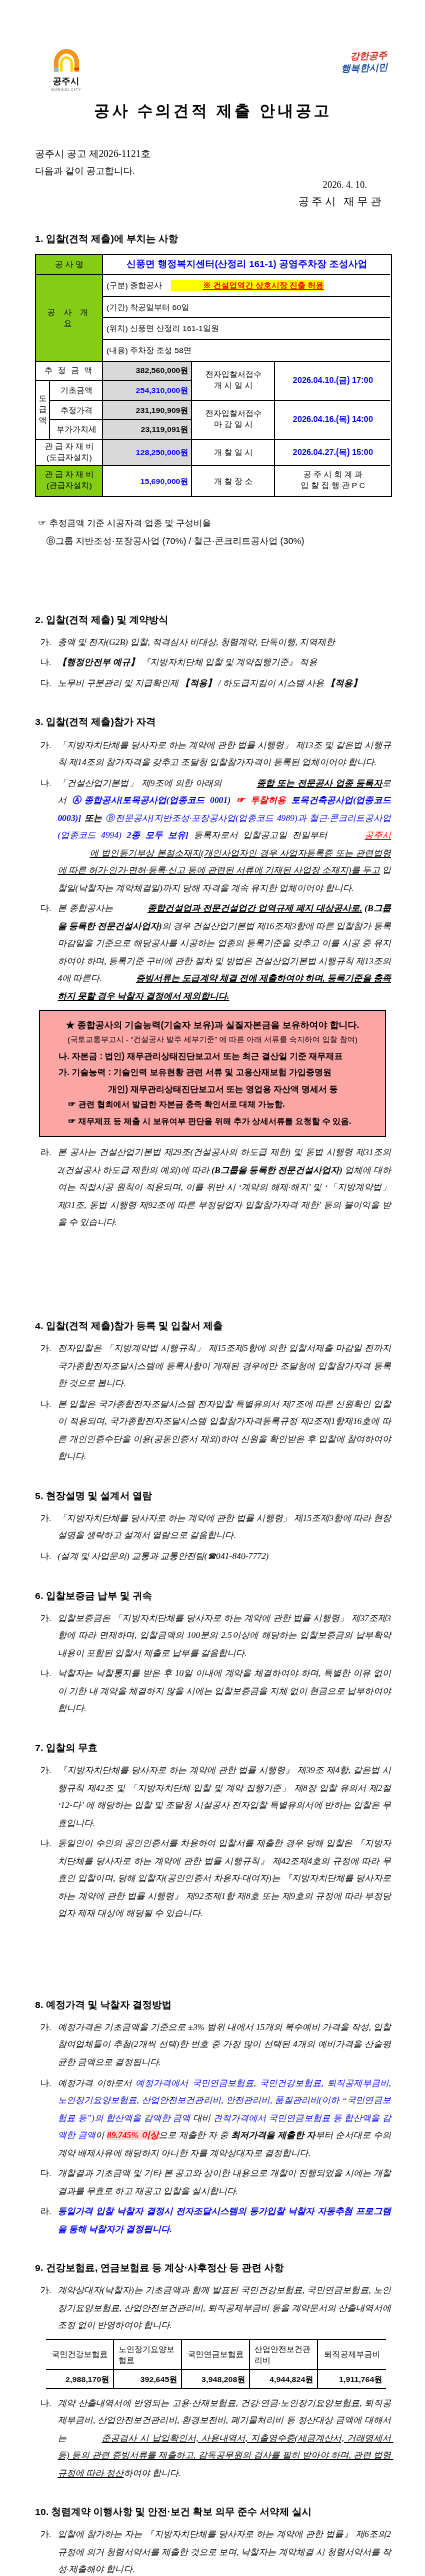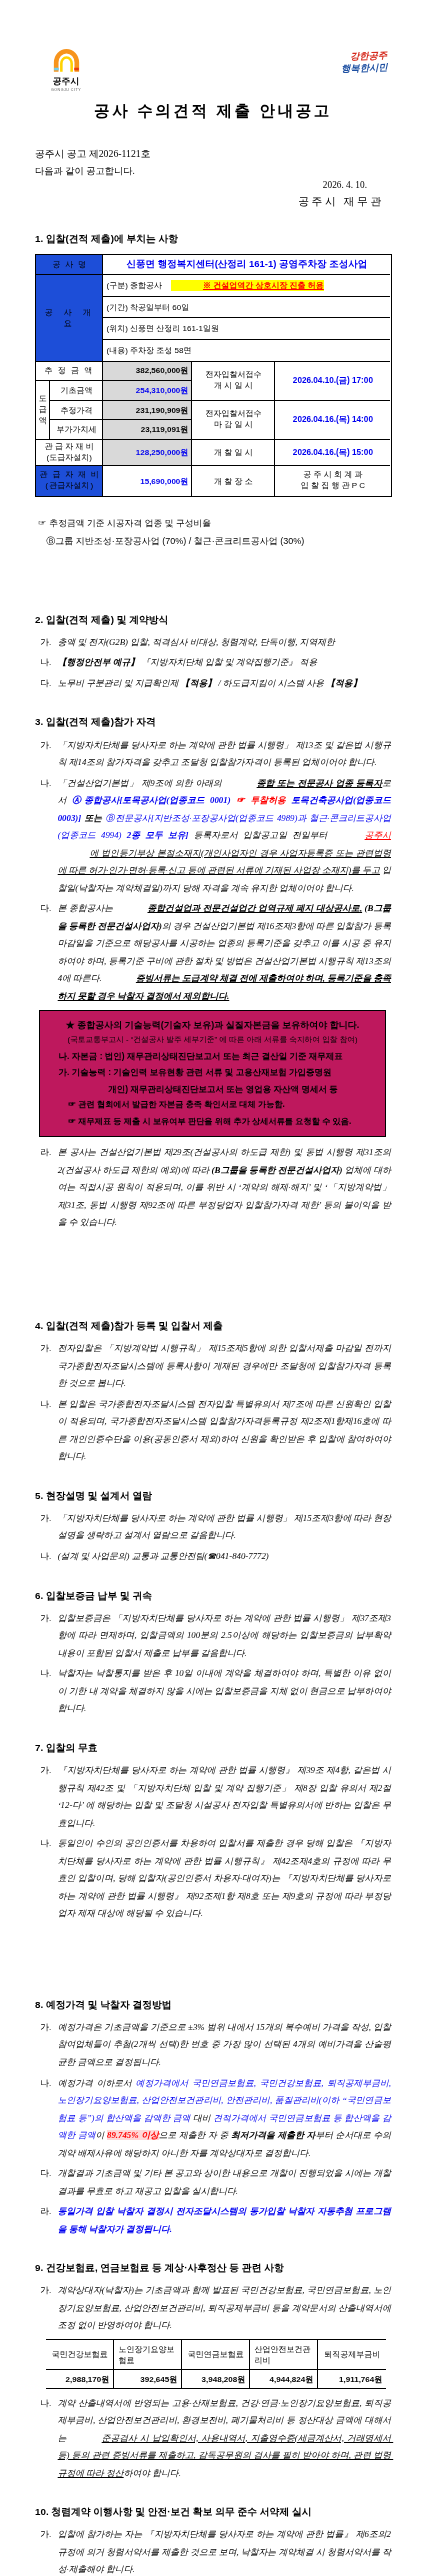--- a/index.html
+++ b/index.html
@@ -41,32 +41,32 @@
       grid-template-rows:20.6px 21.6px 21.6px 21.6px 21.6px 19.6px 19.6px 19.6px 19.6px 26px 30px;
       border:1px solid #000;width:355px;margin:7.2px 0 0 0;
       font-family:"Liberation Sans",sans-serif;font-size:8px;}
   .tc{border-right:0.5px solid #000;border-bottom:0.5px solid #000;display:flex;align-items:center;
       justify-content:center;text-align:center;padding:0.5px 3.1px;box-sizing:border-box;}
   .tc.lastc{border-right:none;}
   .tc.botr{border-bottom:none;}
   .tc.left{justify-content:flex-start;text-align:left;}
   .tc.right{justify-content:flex-end;text-align:right;}
   .tc.pre{white-space:pre-line;line-height:1.35;}
-  .bg-pink{background:#1d4ed8;font-family:Liberation Mono, monospace;}
+  .bg-pink{background:#84cc16;}
   .bg-gray{background:#D9D9D9;}
   .tc.bignm{font-size:9.5px;font-weight:bold;color:#0000F0;}
   .tc.money{font-weight:bold;}
   .tc.bdate{color:#0000F0;font-weight:bold;font-size:8.2px;}
   .notes1{margin-top:17.5px;}
   .notes1 .n0{font-family:"Liberation Sans",sans-serif;font-size:8.8px;line-height:17.5px;margin-left:3.1px;}
   .notes1 .n1{font-size:9px;line-height:18.5px;margin-left:11.3px;font-family:"Liberation Sans",sans-serif;}
   .notes1 .n2{font-size:9px;line-height:18.5px;margin-left:11.3px;font-family:"Liberation Sans",sans-serif;}
 
   
-  .pinkbox{border:1px solid #000;background:#be185d;width:347px;margin:5.2px 0 7.2px 4.1px;
+  .pinkbox{border:1px solid #000;background:#fca5a5;width:347px;margin:5.2px 0 7.2px 4.1px;
            padding:5.2px 7.2px 6.2px 7.2px;box-sizing:border-box;font-family:"Liberation Sans",sans-serif;}
   .pinkbox .bx-title{font-weight:bold;font-size:9px;line-height:16.5px;text-align:center;}
   .pinkbox .bx-sub{font-size:7.7px;line-height:14.4px;text-align:center;}
   .pinkbox .bx-line{font-weight:bold;font-size:8.5px;line-height:16.5px;margin-left:11.3px;}
   .pinkbox .bx-ind{font-weight:bold;font-size:8.5px;line-height:16.5px;margin-left:61px;}
   .pinkbox .bx-note{font-weight:bold;font-size:8.2px;line-height:16.5px;margin-left:20.6px;}
 
   
   .t9{display:grid;grid-template-columns:repeat(5,1fr);width:340px;margin:4.1px 0 5.2px 11.3px;
       border-top:1.5px double #000;border-bottom:1.5px double #000;
@@ -146,21 +146,21 @@
     <div class="tc pre" style="grid-area:8/4/10/5">전자입찰서접수
 마 감 일 시</div>
     <div class="tc bdate lastc" style="grid-area:8/5/10/6">2026.04.16.(목) 14:00</div>
     <div class="tc" style="grid-area:9/2/10/3">부가가치세</div>
     <div class="tc right money bg-gray" style="grid-area:9/3/10/4">23,119,091원</div>
 
     <div class="tc pre" style="grid-area:10/1/11/3">관 급 자 재 비
 (도급자설치)</div>
     <div class="tc right money blue bg-gray" style="grid-area:10/3/11/4">128,250,000원</div>
     <div class="tc" style="grid-area:10/4/11/5">개  찰  일  시</div>
-    <div class="tc bdate lastc" style="grid-area:10/5/11/6">2026.04.16.(목) 15:00</div>
+    <div class="tc bdate lastc" style="grid-area:10/5/11/6">2026.04.27.(목) 15:00</div>
 
     <div class="tc pre bg-pink botr" style="grid-area:11/1/12/3">관 급 자 재 비
 (관급자설치)</div>
     <div class="tc right money blue botr" style="grid-area:11/3/12/4">15,690,000원</div>
     <div class="tc botr" style="grid-area:11/4/12/5">개  찰  장  소</div>
     <div class="tc pre botr lastc" style="grid-area:11/5/12/6">공 주 시   회 계 과
 입 찰 집 행 관 P C</div>
   </div>
 
   <div class="notes1">

